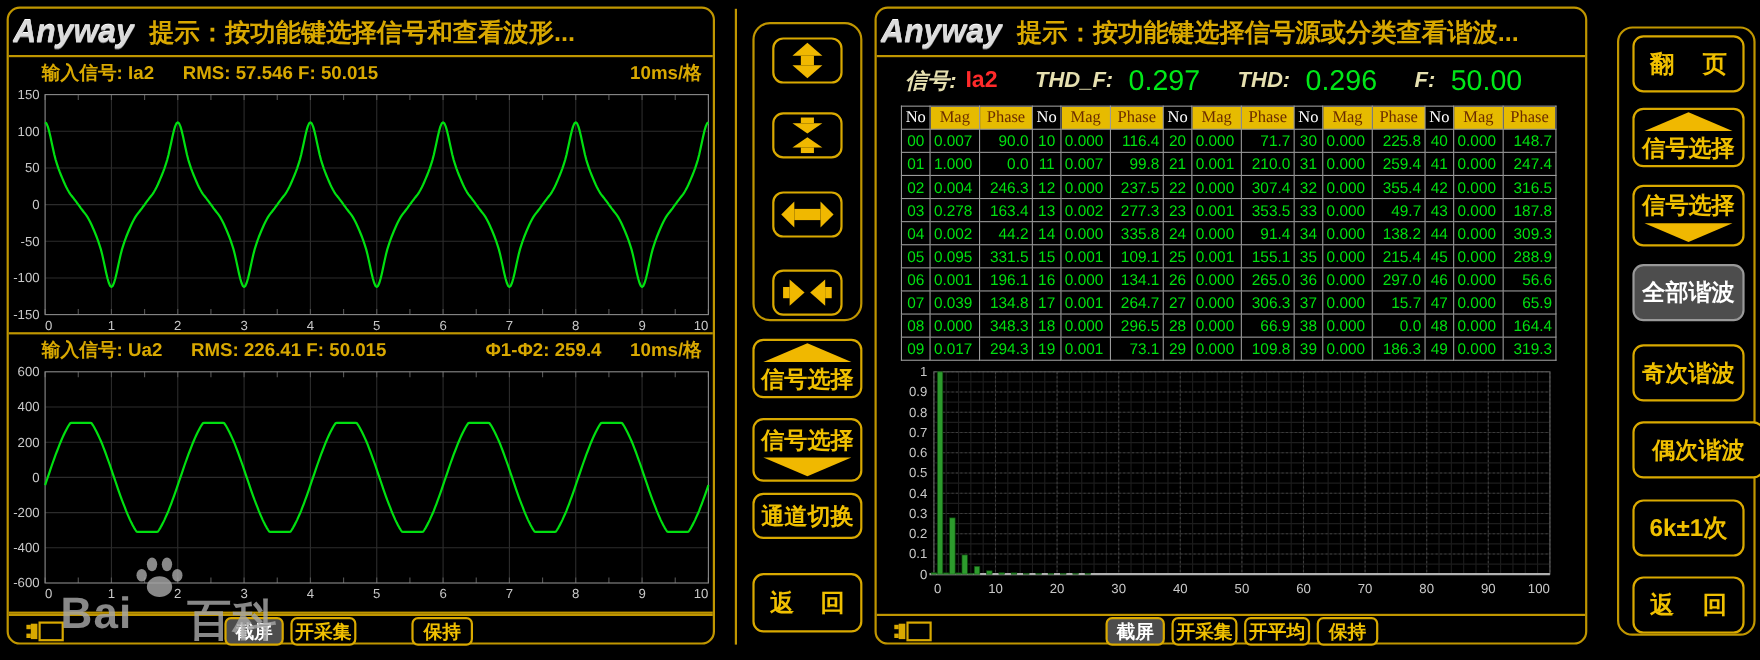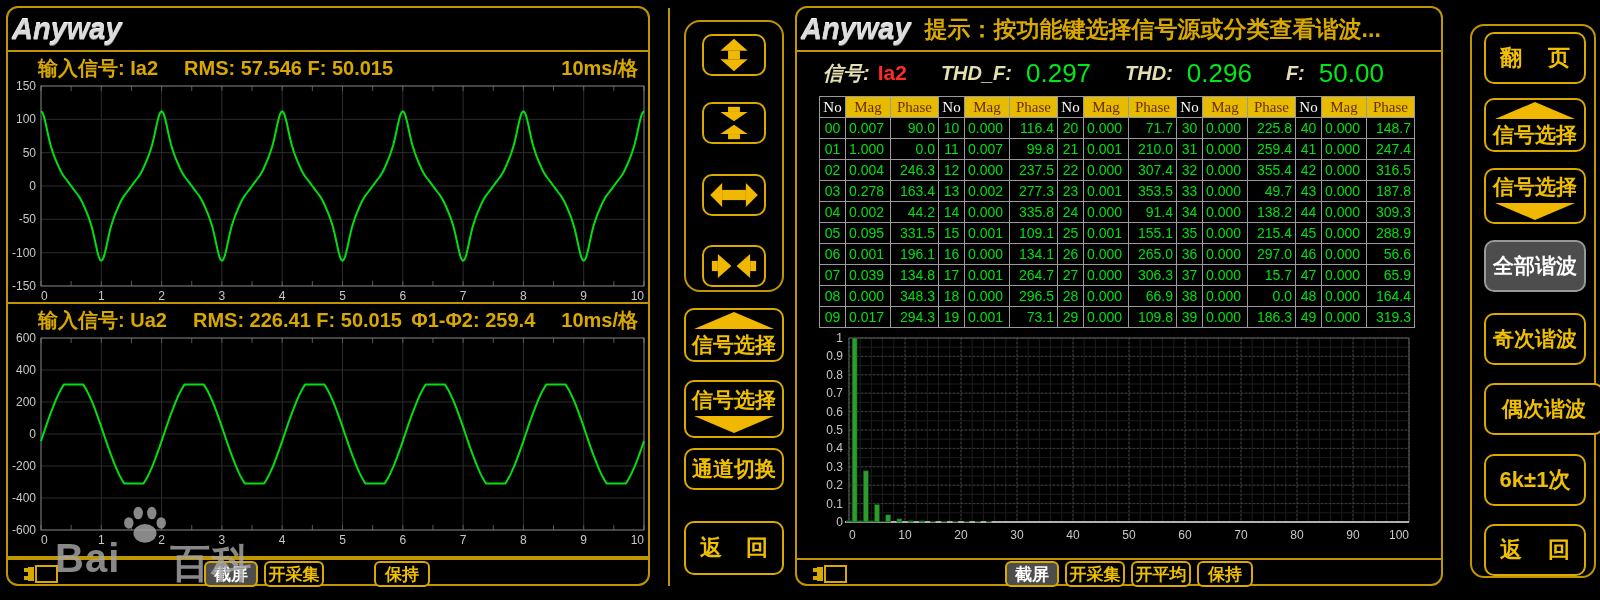--- a/index.html
+++ b/index.html
@@ -10,21 +10,21 @@
   #right-panel{left:795px;top:6px;width:648px;height:580px;}
   .panel-header{position:absolute;left:0;right:0;top:0;height:42px;border-bottom:2px solid #c09600;
                 display:flex;align-items:center;padding:0 4px;}
   .logo{font-style:italic;font-weight:bold;font-size:29px;color:#dcdcdc;letter-spacing:0px;
         text-shadow:0 1px 0 #777,0 -1px 0 #fff;}
   .hint{color:#d8a800;font-size:23px;font-weight:bold;margin-left:14px;white-space:nowrap;}
   .scope{position:absolute;left:0;right:0;box-sizing:border-box;border-bottom:2px solid #c09600;}
   #scope-top{top:44px;height:252px;}
   #scope-bottom{top:296px;height:254px;}
   .scope-label{position:absolute;left:30px;right:10px;top:3px;display:flex;align-items:center;
-               color:#d8a800;font-size:20px;font-weight:bold;white-space:nowrap;}
+               color:#d8a800;font-size:17px;font-weight:bold;white-space:nowrap;}
   .scope-label .gap{width:26px;}
   .scope-label .spacer{flex:1;}
   .scope svg{position:absolute;left:0;}
   .bottom-bar{position:absolute;left:0;right:0;top:550px;height:28px;border-top:2px solid #c09600;}
   .bar-btn{position:absolute;top:1px;height:26px;background:#000;border:2px solid #d9a900;border-radius:6px;
            color:#f0c000;font-size:17px;font-weight:bold;display:flex;align-items:center;justify-content:center;
            box-sizing:border-box;}
   .bar-btn.active{background:#4d4d4d;color:#fff;}
   .battery{position:absolute;left:14px;top:3px;}
   
@@ -65,20 +65,21 @@
   #watermark .paw{margin:-32px 2px 0 2px;}
 </style>
 </head>
 <body>
 
 <div class="screen">
 
   <div class="panel" id="left-panel">
     <div class="panel-header">
       <span class="logo">Anyway</span>
+      <span class="hint">提示：按功能键选择信号和查看波形...</span>
     </div>
 
     <div class="scope" id="scope-top">
       <div class="scope-label">
         <span>输入信号:</span>&nbsp;
         <span>Ia2</span>
         <span class="gap"></span>
         <span>RMS:</span>&nbsp;
         <span>57.546</span>&nbsp;
         <span>F:</span>&nbsp;

